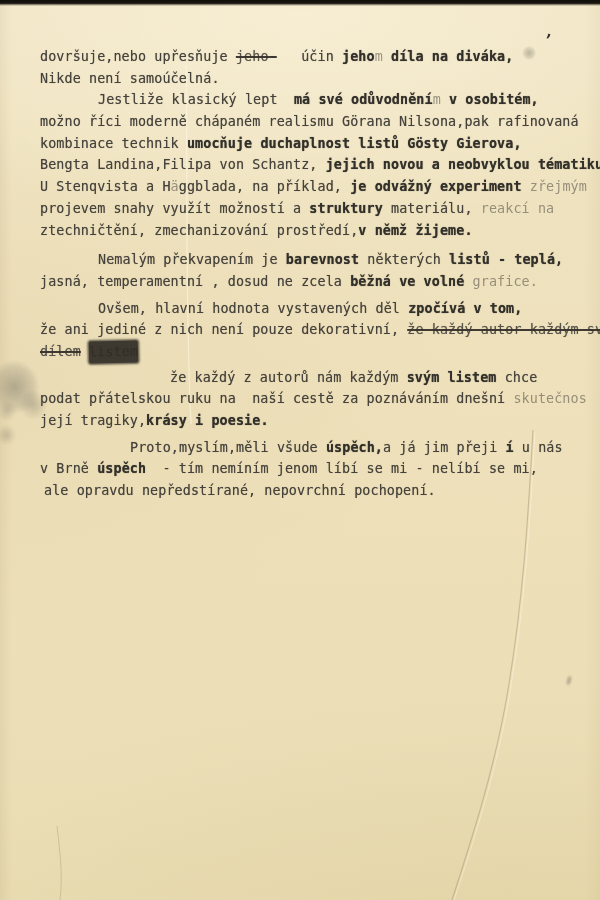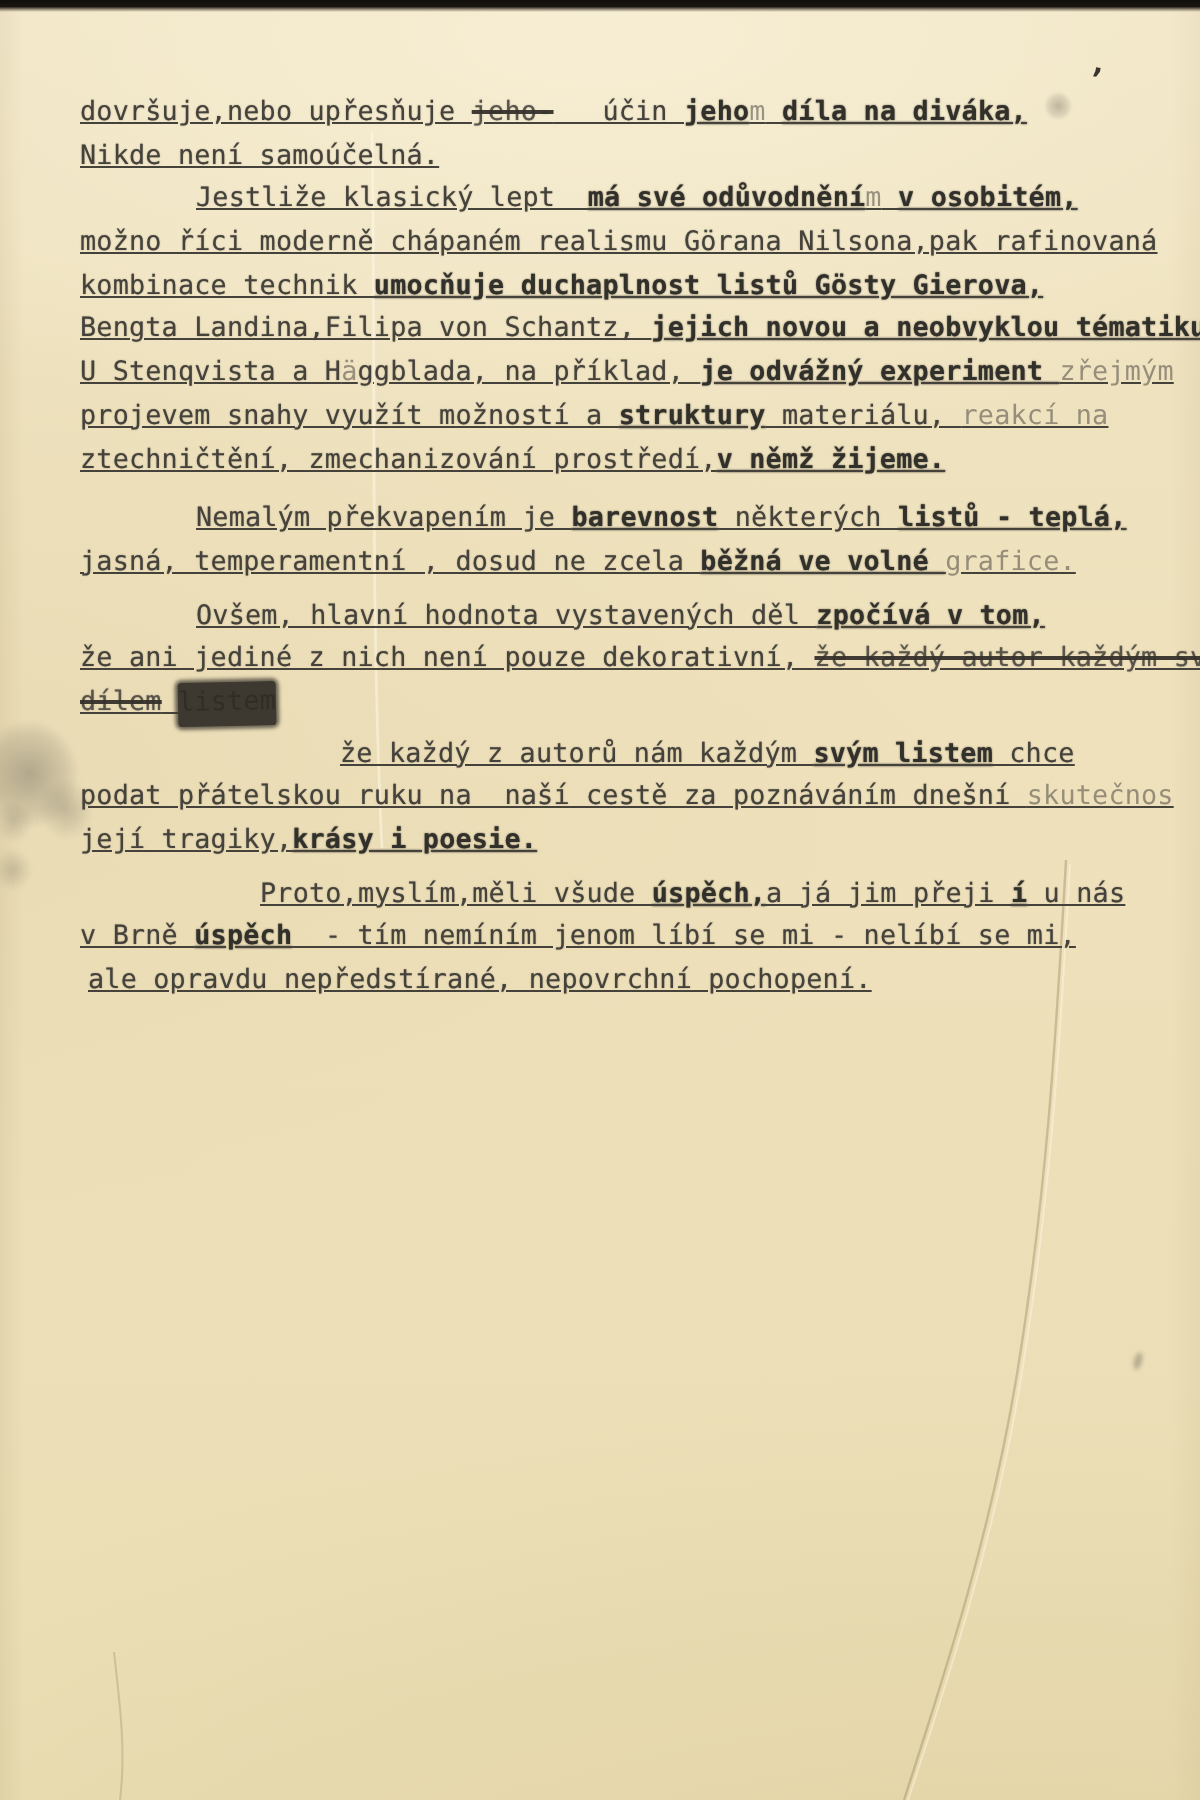--- a/index.html
+++ b/index.html
@@ -52,21 +52,21 @@
   
   .sheet-text{
     position:absolute;inset:0;
     padding:46px 0 0 40px;
     font-size:13.4px;line-height:21.7px;
     color:var(--ink,#45423c);
     letter-spacing:.1px;
     text-shadow:0 0 .7px rgba(66,60,52,.55);
     white-space:pre;
   }
-  .line{height:21.7px;text-decoration:underline;}
+  .line{height:21.7px;}
   .seg{}
   .b{font-weight:bold;color:var(--ink-bold,#32302a);text-shadow:0 0 .9px rgba(45,41,35,.75);}
   .l{color:rgba(69,66,60,.52);text-shadow:none;}
   .st{
     text-decoration:line-through;
     text-decoration-thickness:2.4px;
     text-decoration-color:rgba(52,48,42,.88);
     color:rgba(69,66,60,.78);
   }
   .bo{

